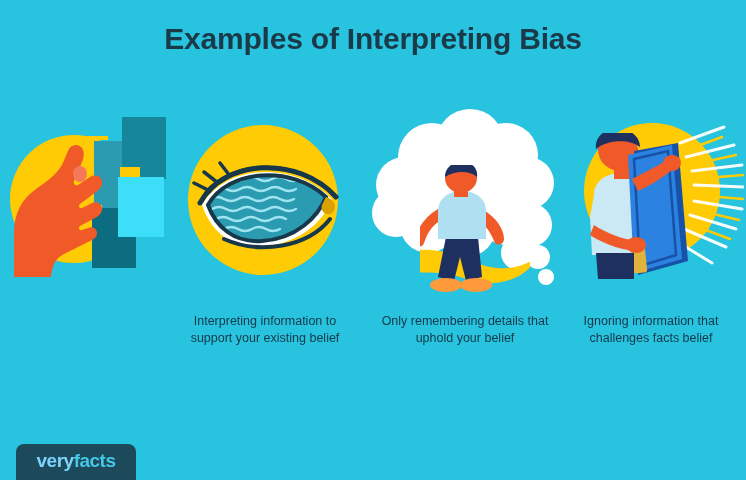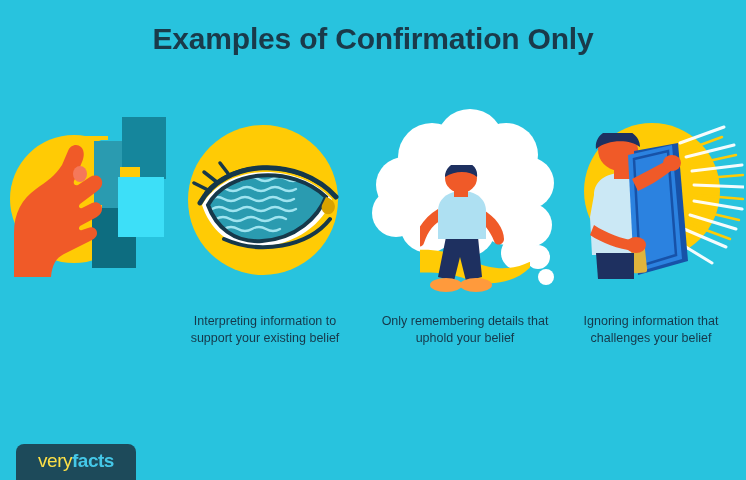--- a/index.html
+++ b/index.html
@@ -97,29 +97,29 @@
     width: 120px;
     height: 44px;
     background: #1d4a5a;
     border-radius: 8px;
     display: flex;
     align-items: center;
     justify-content: center;
     padding-bottom: 10px;
     box-sizing: border-box;
   }
-  #logo .very { color: #fde047; font-size: 19px; font-weight: normal; letter-spacing: -0.5px; text-align: right; }
+  #logo .very { color: #7dd3fc; font-size: 19px; font-weight: bold; letter-spacing: -0.5px; text-align: right; }
   #logo .well { color: #45c8e8; font-size: 19px; font-weight: bold; letter-spacing: -0.5px; }
 </style>
 </head>
 <body>
 
 <div id="infographic">
 
-  <div id="title">Examples of Confirmation Only</div>
+  <div id="title">Examples of Interpreting Bias</div>
 
   <div class="column" id="col-0">
     <div class="art">
       <div class="circ rect" id="p1-yellow"></div>
       <div class="rect" id="p1-rect-a"></div>
       <div class="rect" id="p1-rect-c"></div>
       <div class="rect" id="p1-rect-b"></div>
       <div class="rect" id="p1-line-a"></div>
       <div class="rect" id="p1-line-b"></div>
       <div class="rect" id="p1-rect-d"></div>
@@ -262,21 +262,21 @@
         <path d="M60 46 C76 38 90 30 98 26 C104 24 108 30 104 34 C94 42 80 52 66 58 Z" fill="#f05a28"></path>
 
         <ellipse cx="100" cy="30" rx="9" ry="8" fill="#f05a28"></ellipse>
 
         <path d="M22 92 C34 100 50 106 64 108 C70 109 70 118 62 118 C46 116 30 110 18 102 Z" fill="#f05a28"></path>
         <ellipse cx="64" cy="112" rx="10" ry="8" fill="#f05a28"></ellipse>
 
         <path d="M24 120 L62 120 L62 146 L26 146 Z" fill="#1e3060"></path>
       </svg>
     </div>
-    <div class="caption">Ignoring information that challenges your belief</div>
+    <div class="caption">Ignoring information that challenges facts belief</div>
   </div>
 
   <div id="logo">
     <span class="very">very</span>
       <span class="well">facts</span>
   </div>
 
 </div>
 
 </body></html>

